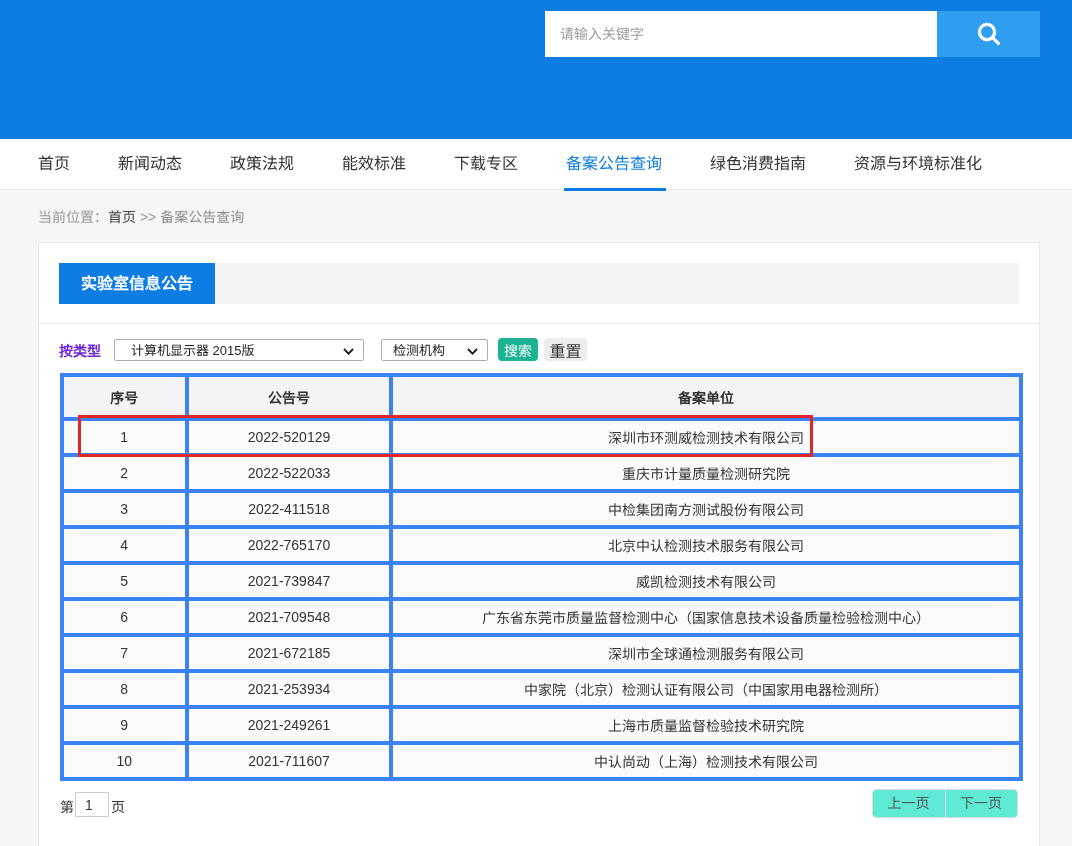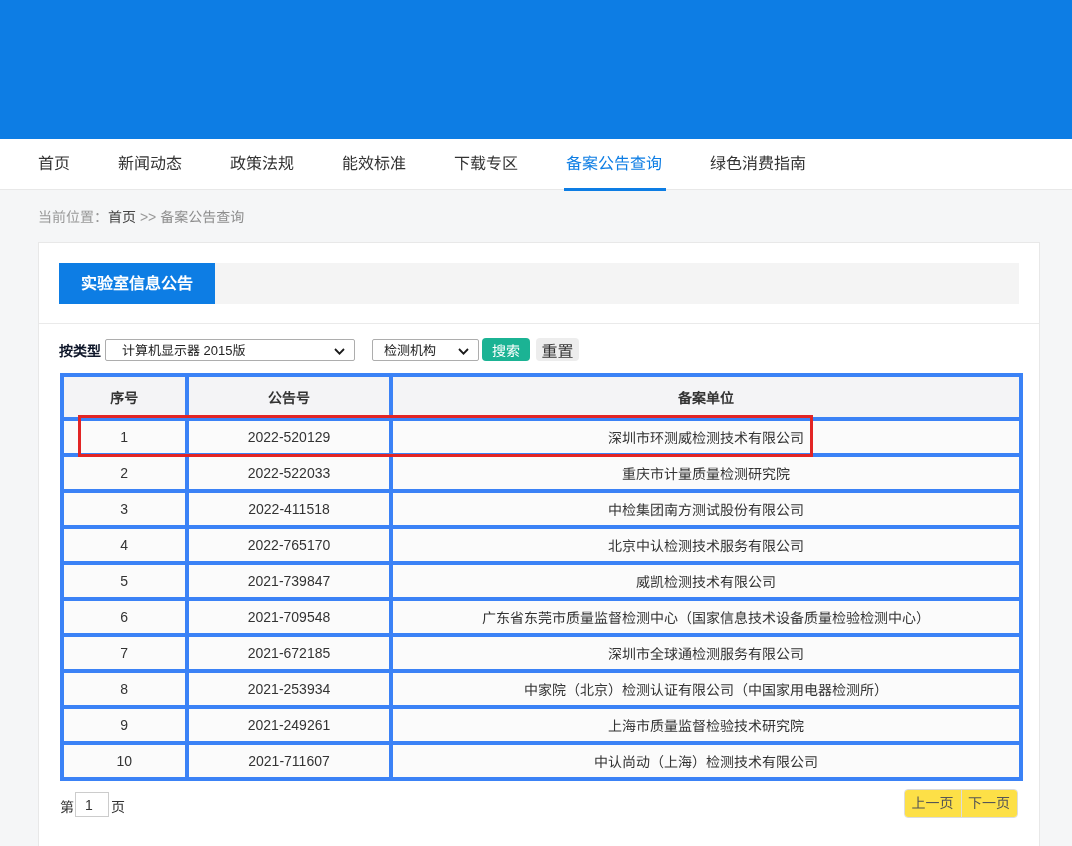--- a/index.html
+++ b/index.html
@@ -27,28 +27,28 @@
   .crumbs .home { color:#444444; }
   .crumbs .cur { color:#8e8e8e; }
   .panel { position:absolute; left:38px; top:242px; width:1002px; height:640px;
     background:#ffffff; border:1px solid #e8e8e8; }
   .tabs-wrap { padding:20px 20px 0; border-bottom:1px solid #eaeaea; }
   .tabstrip { height:41px; background:#f4f4f4; display:flex; margin-bottom:19px; }
   .tab { width:156px; height:41px; line-height:41px; text-align:center; font-size:16px;
     color:#4d4d4d; cursor:pointer; }
   .tab.active { background:#0d7de4; color:#ffffff; font-weight:700; }
   .filter { margin:14px 20px 0; height:23px; display:flex; align-items:center; }
-  .filter .flabel { font-size:14px; font-weight:700; color:#0f172a; margin-right:4px; }
+  .filter .flabel { font-size:14px; font-weight:700; color:#6d28d9; margin-right:13px; }
   .sel { position:relative; height:22px; background:#ffffff; border:1px solid #adadad;
     border-radius:2px; display:flex; align-items:center; cursor:pointer; }
   .sel .sel-text { font-size:13px; color:#222222; }
   .sel-product { width:250px; padding-left:16px; margin-right:17px; }
   .sel-agency  { width:107px; padding-left:11px; }
   .sel svg { position:absolute; right:9px; top:8px; }
-  .btn-search { margin-left:3px; width:48px; height:23px; border:none; border-radius:4px;
+  .btn-search { margin-left:10px; width:40px; height:23px; border:none; border-radius:4px;
     background:#1bb394; color:#ffffff; font-size:14px; cursor:pointer;
     font-family:"Liberation Sans", sans-serif; }
   .btn-reset { margin-left:6px; width:43px; height:23px; border:none; border-radius:4px;
     background:#ededed; color:#333333; font-size:16px; cursor:pointer;
     font-family:"Liberation Sans", sans-serif; }
   table.list { border-collapse:collapse; margin:12px 20px 0 20.5px; width:959.5px;
     table-layout:fixed; }
   table.list th, table.list td { border:4px solid #3b82f6; text-align:center;
     font-size:14px; color:#333333; }
   table.list th { height:44px; background:#f4f4f6; font-weight:700; }
@@ -57,39 +57,51 @@
   .hl-box { position:absolute; left:39px; top:172px; width:735px; height:42px;
     border:3px solid #e22525; pointer-events:none; }
   .pager { position:absolute; left:20px; top:546px; width:959.5px; height:29px; }
   .pager .ptext { position:absolute; left:1px; top:7px; font-size:14px; color:#333333; }
   .pager input { position:absolute; left:16px; top:3px; width:34px; height:25px;
     border:1px solid #cccccc; font-size:14px; color:#333; padding-left:9px; outline:none;
     font-family:"Liberation Sans", sans-serif; }
   .pager .ptext2 { position:absolute; left:52px; top:7px; font-size:14px; color:#333333; }
   .pgbtns { position:absolute; right:1px; top:0px; height:29px; display:flex;
     border:1px solid #dcdcdc; border-radius:4px; background:#ffffff; overflow:hidden; }
-  .pgbtn { width:56px; height:27px; line-height:27px; text-align:center; font-size:14px;
-    color:#555555; cursor:pointer; background:#fde047; }
+  .pgbtn { width:72px; height:27px; line-height:27px; text-align:center; font-size:14px;
+    color:#555555; cursor:pointer; background:#5eead4; }
   .pgbtn + .pgbtn { border-left:1px solid #dcdcdc; }
 </style>
 </head>
 <body>
 
 <div class="topbar">
+  <div class="searchbox">
+    <input type="text" placeholder="请输入关键字" style="">
+    <button class="search-btn">
+      <span style="display:flex;">
+        <svg width="30" height="30" viewBox="0 0 30 30" fill="none">
+          <circle cx="13" cy="13" r="7.6" stroke="#ffffff" stroke-width="3.2"></circle>
+          <line x1="18.6" y1="18.6" x2="24.4" y2="24.4" stroke="#ffffff" stroke-width="3.2" stroke-linecap="round"></line>
+        </svg>
+      </span>
+    </button>
+  </div>
 </div>
 
 <div class="nav">
   <ul>
       <li>首页</li>
       <li>新闻动态</li>
       <li>政策法规</li>
       <li>能效标准</li>
       <li>下载专区</li>
       <li class="active">备案公告查询<span class="nav-underline"></span></li>
       <li>绿色消费指南</li>
+      <li>资源与环境标准化</li>
     </ul>
 </div>
 
 <div class="crumbs"><span>当前位置：</span><span class="home">首页</span><span> &gt;&gt; </span><span class="cur">备案公告查询</span></div>
 
 <div class="panel">
   <div class="tabs-wrap">
     <div class="tabstrip">
       <div class="tab active">实验室信息公告</div>
     </div>

